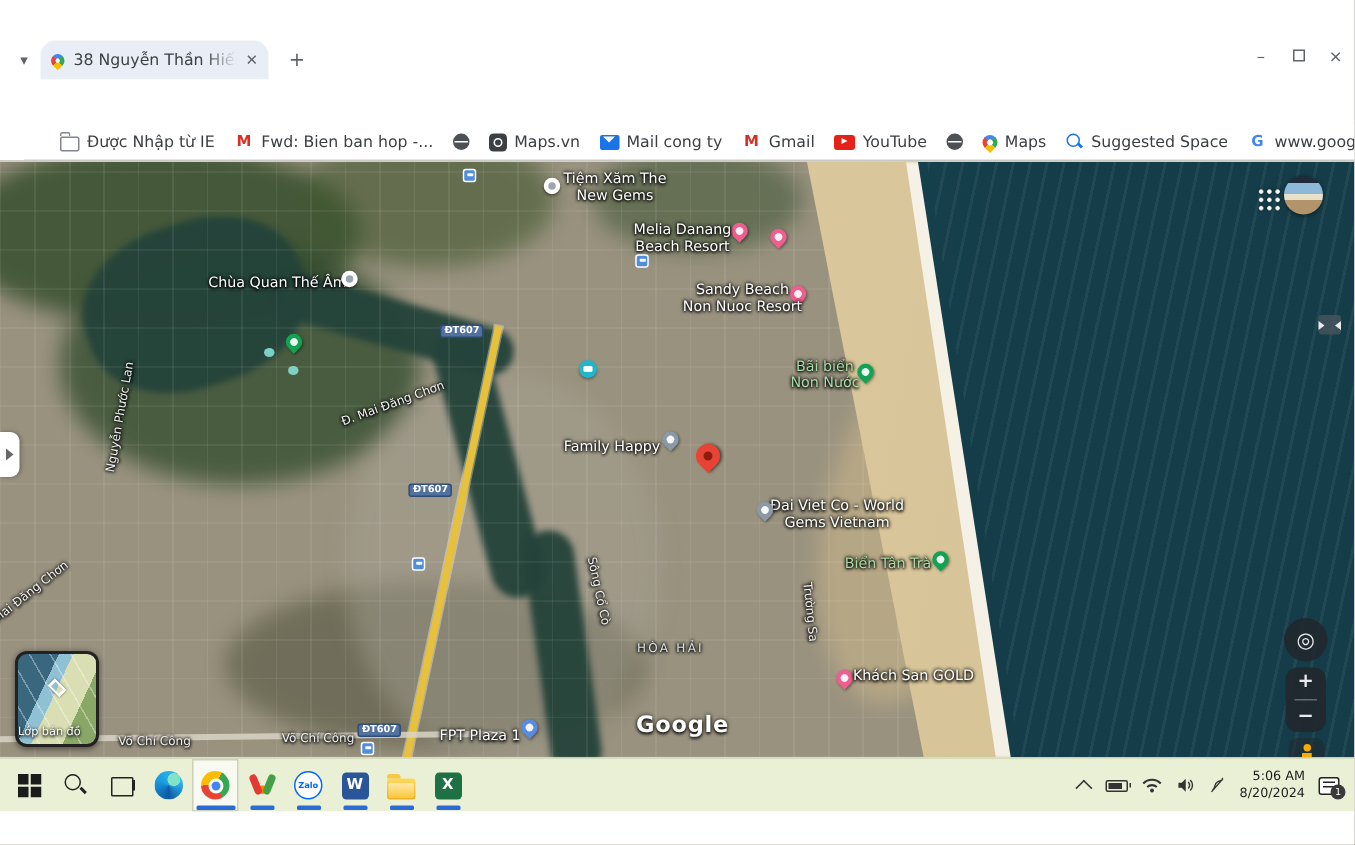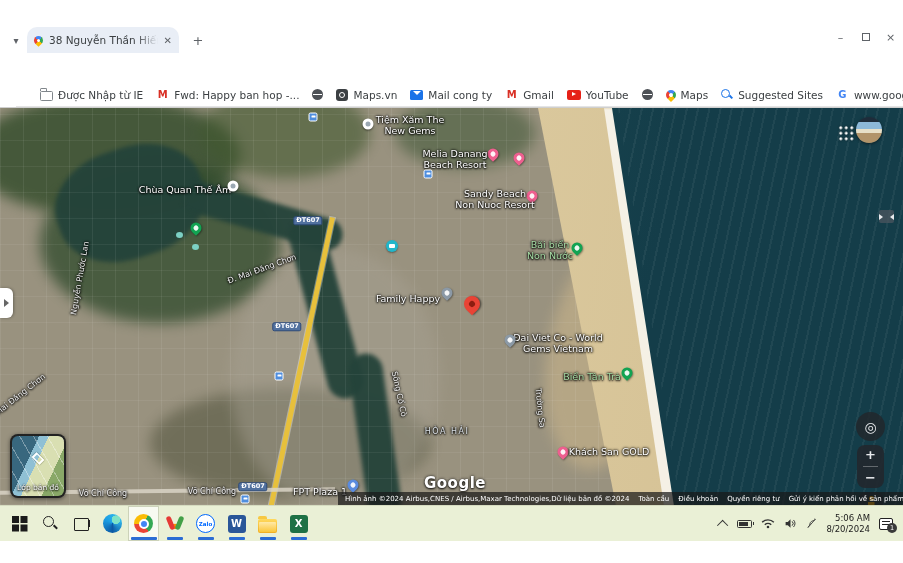--- a/index.html
+++ b/index.html
@@ -144,21 +144,21 @@
     border-radius:0 6px 6px 0; box-shadow:1px 0 3px rgba(0,0,0,.3); display:flex; align-items:center; justify-content:center; }
   .panel-arrow i { width:0; height:0; border:4px solid transparent; border-left:5px solid #666; margin-left:3px; }
   .layer-card { position:absolute; left:10px; top:326px; width:56px; height:64px; border-radius:8px;
     background:#222; box-shadow:0 1px 4px rgba(0,0,0,.5); }
   .layer-thumb { position:absolute; inset:2px; border-radius:6px; overflow:hidden;
     background:linear-gradient(115deg,#38677e 0 34%, #8fc0d4 34% 46%, #d9dfb2 46% 72%, #89a868 72%); }
   .layer-thumb::before { content:''; position:absolute; inset:0;
     background:repeating-linear-gradient(60deg, rgba(255,255,255,.35) 0 1px, transparent 1px 12px); }
   .layer-diamond { position:absolute; left:50%; top:17px; width:11px; height:11px; transform:translateX(-50%) rotate(45deg) scaleY(.62);
     border:2px solid #fff; box-shadow:0 0 2px rgba(0,0,0,.6); }
-  .layer-label { position:absolute; left:0; right:0; bottom:4px; text-align:center; font-size:7.5px; color:#fff;
+  .layer-label { position:absolute; left:0; right:0; bottom:4px; font-size:7.5px; color:#fff;
     text-shadow:0 0 2px #000, 0 1px 2px #000; }
   .locate-btn { position:absolute; left:856px; top:304px; width:29px; height:29px; border-radius:50%;
     background:rgba(34,38,43,.82); display:flex; align-items:center; justify-content:center; color:#e8eaed; font-size:14px; }
   .zoom-pill { position:absolute; left:857px; top:337px; width:27px; height:43px; border-radius:8px;
     background:rgba(34,38,43,.85); display:flex; flex-direction:column; align-items:center; justify-content:space-between;
     padding:2px 0; color:#e8eaed; }
   .zoom-pill .zb { font-size:13px; font-weight:bold; line-height:1.2; }
   .zoom-pill .zsep { width:15px; height:1px; background:rgba(255,255,255,.3); }
   .pegman { position:absolute; left:859px; top:384px; width:24px; height:24px; border-radius:6px;
     background:rgba(34,38,43,.55); display:flex; align-items:center; justify-content:center; }
@@ -284,21 +284,21 @@
   </div>
 
   <div class="bookmarks">
     <div style="display:flex;align-items:center;gap:13px;width:100%">
         <div class="bm-item">
           <span class="bm-ic folder-icon"></span>
           <span class="bm-label">Được Nhập từ IE</span>
         </div>
         <div class="bm-item">
           <span class="bm-ic gmail-icon">M</span>
-          <span class="bm-label">Fwd: Happy ban hop -...</span>
+          <span class="bm-label">Fwd: Bien ban hop -...</span>
         </div>
         <div class="bm-item">
           <span class="bm-ic globe-icon"></span>
         </div>
         <div class="bm-item">
           <span class="bm-ic home-icon"></span>
           <span class="bm-label">Maps.vn</span>
         </div>
         <div class="bm-item">
           <span class="bm-ic mail-icon"></span>
@@ -314,21 +314,21 @@
         </div>
         <div class="bm-item">
           <span class="bm-ic globe-icon"></span>
         </div>
         <div class="bm-item">
           <span class="bm-ic maps-pin-icon"></span>
           <span class="bm-label">Maps</span>
         </div>
         <div class="bm-item">
           <span class="bm-ic search-blue-icon"></span>
-          <span class="bm-label">Suggested Sites</span>
+          <span class="bm-label">Suggested Space</span>
         </div>
         <div class="bm-item">
           <span class="bm-ic google-g-icon">G</span>
           <span class="bm-label">www.google.com</span>
         </div>
         <span class="bm-divider bm-push"></span>
       </div>
   </div>
 
   <div class="map">
@@ -501,30 +501,20 @@
       <span class="zb">+</span>
       <span class="zsep"></span>
       <span class="zb">−</span>
     </div>
     <div class="pegman">
         <span class="man"></span>
       </div>
 
     <div class="google-logo">Google</div>
 
-    <div class="attribution">
-      <span>Hình ảnh ©2024 Airbus,CNES / Airbus,Maxar Technologies,Dữ liệu bản đồ ©2024</span>
-      <span class="attr-links">
-          <span class="attr-link">Toàn cầu</span>
-          <span class="attr-link">Điều khoản</span>
-          <span class="attr-link">Quyền riêng tư</span>
-          <span class="attr-link">Gửi ý kiến phản hồi về sản phẩm</span>
-        </span>
-
-    </div>
   </div>
 
   <div class="taskbar">
     <div class="tb-apps">
         <div class="tb-app">
           <span class="tb-ic windows-icon"></span>
         </div>
         <div class="tb-app">
           <span class="tb-ic search-icon"></span>
         </div>

